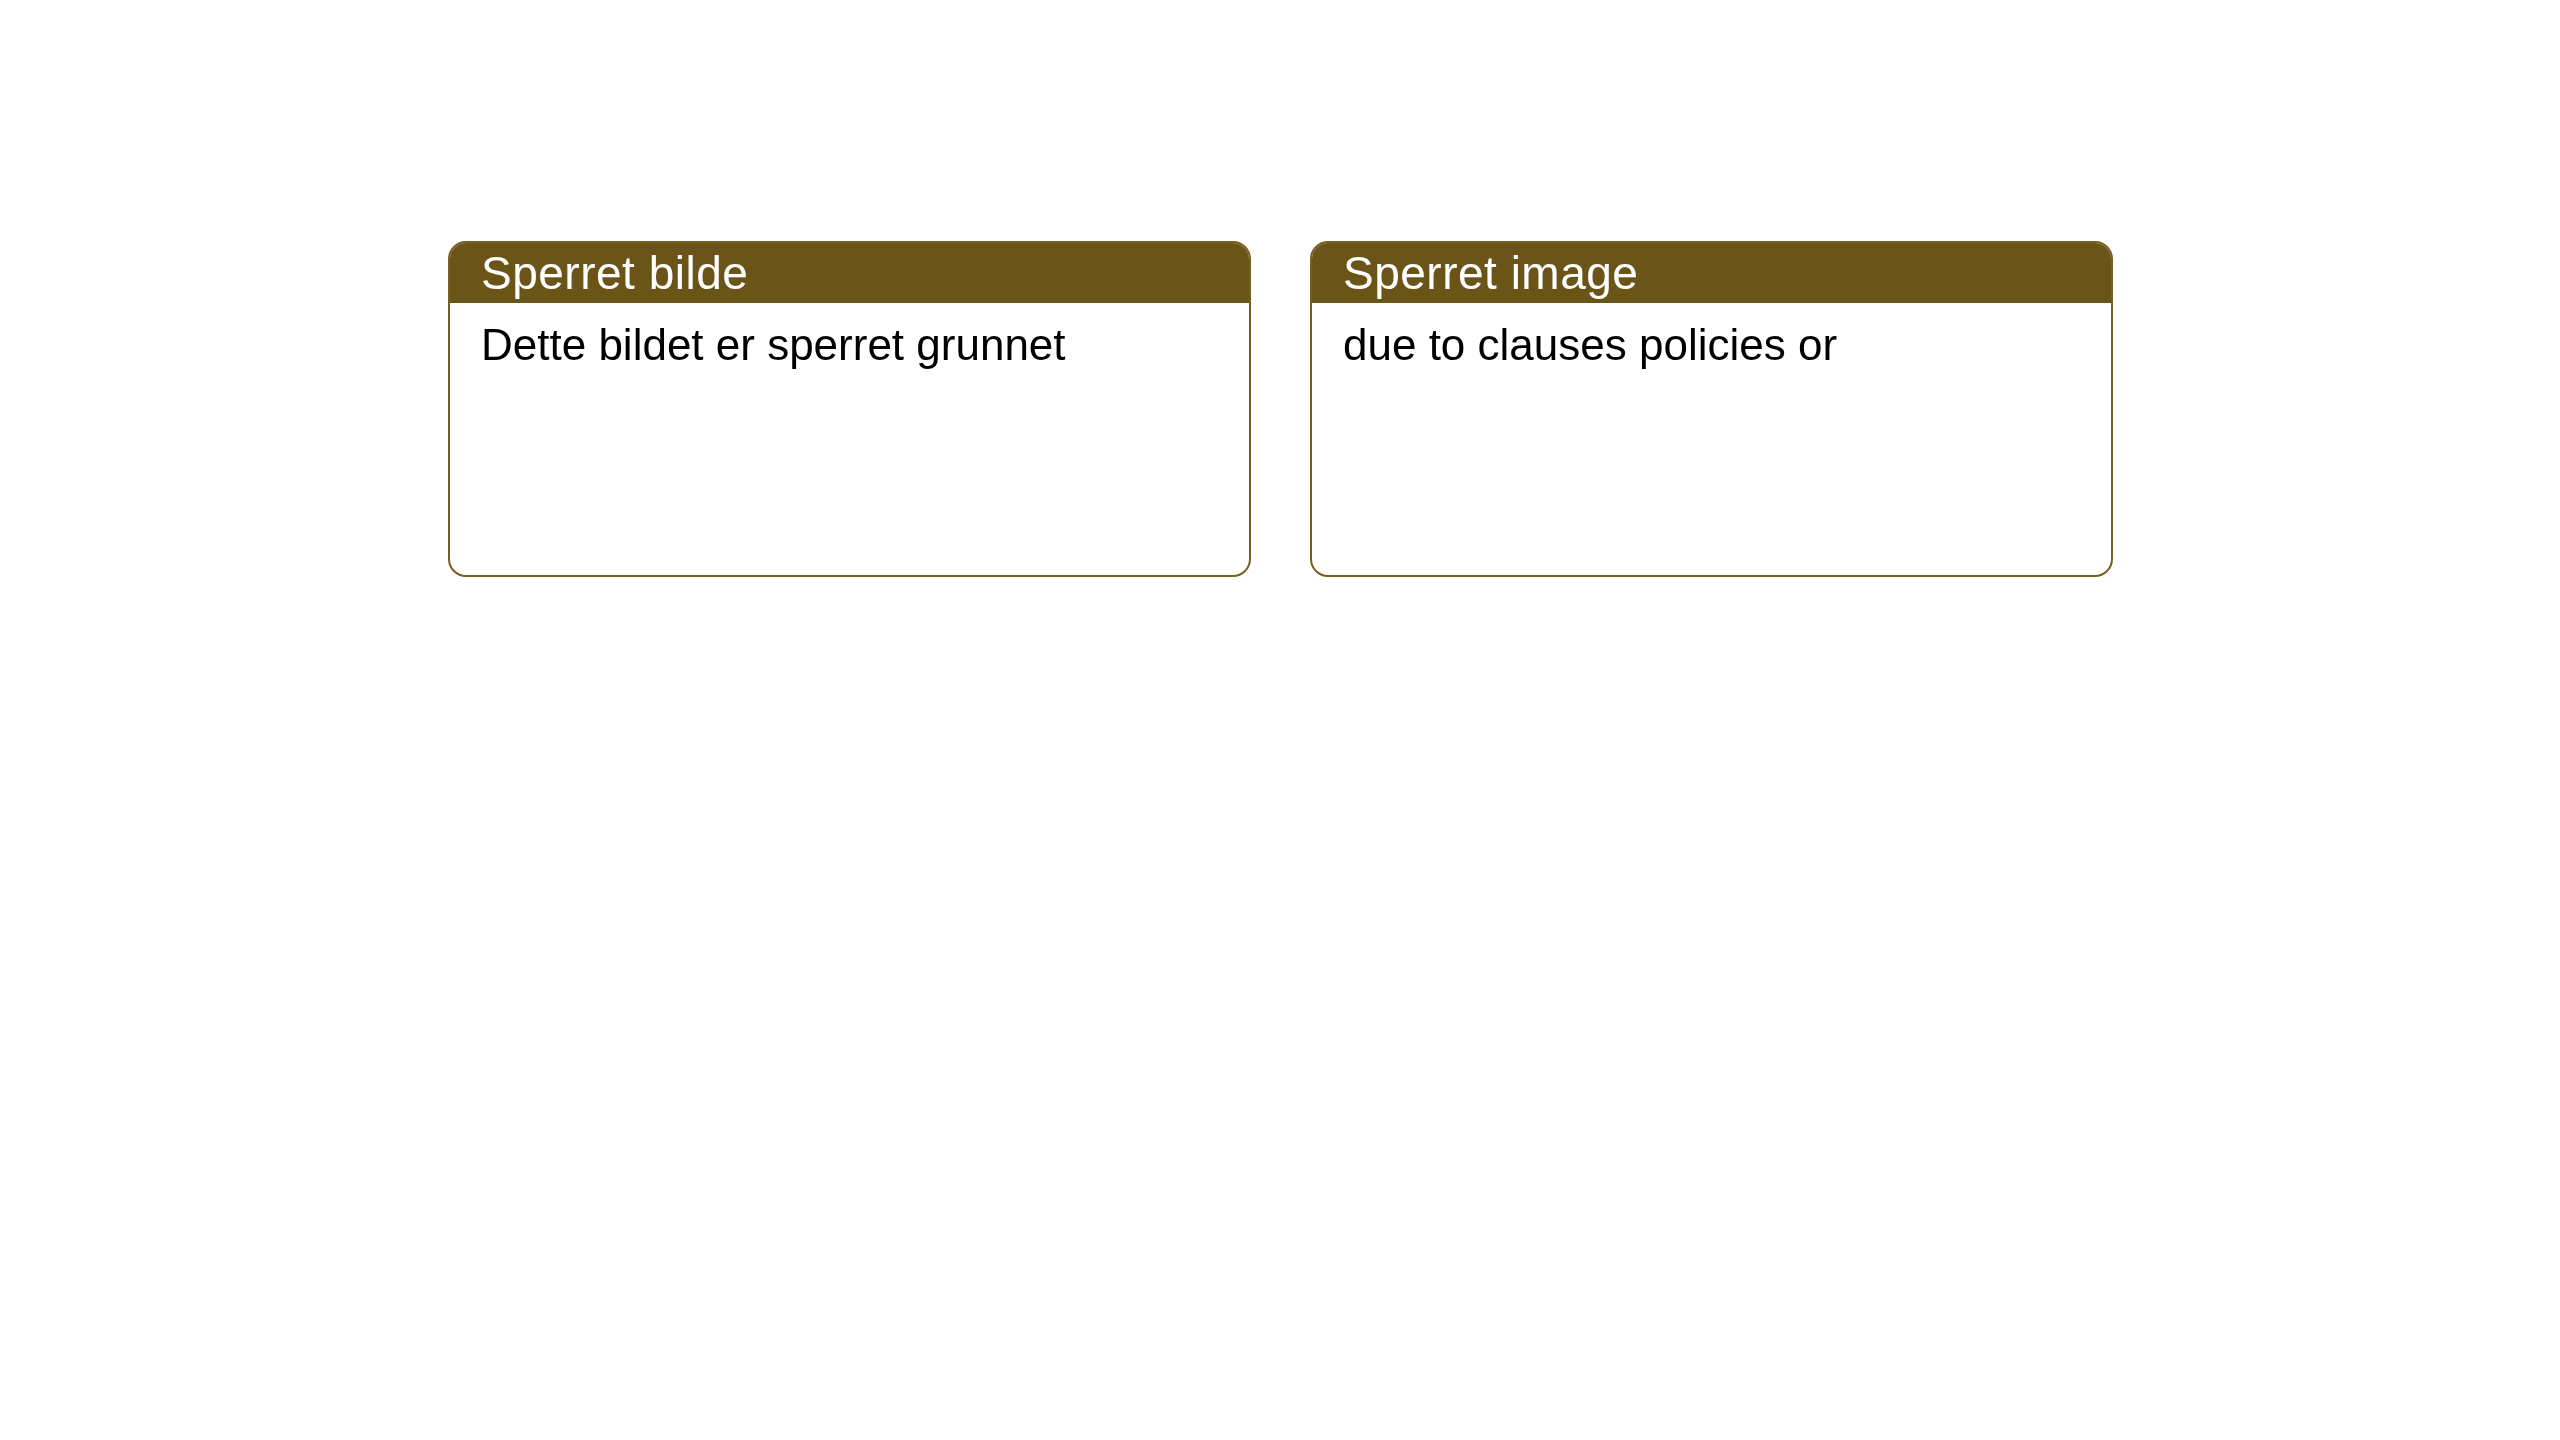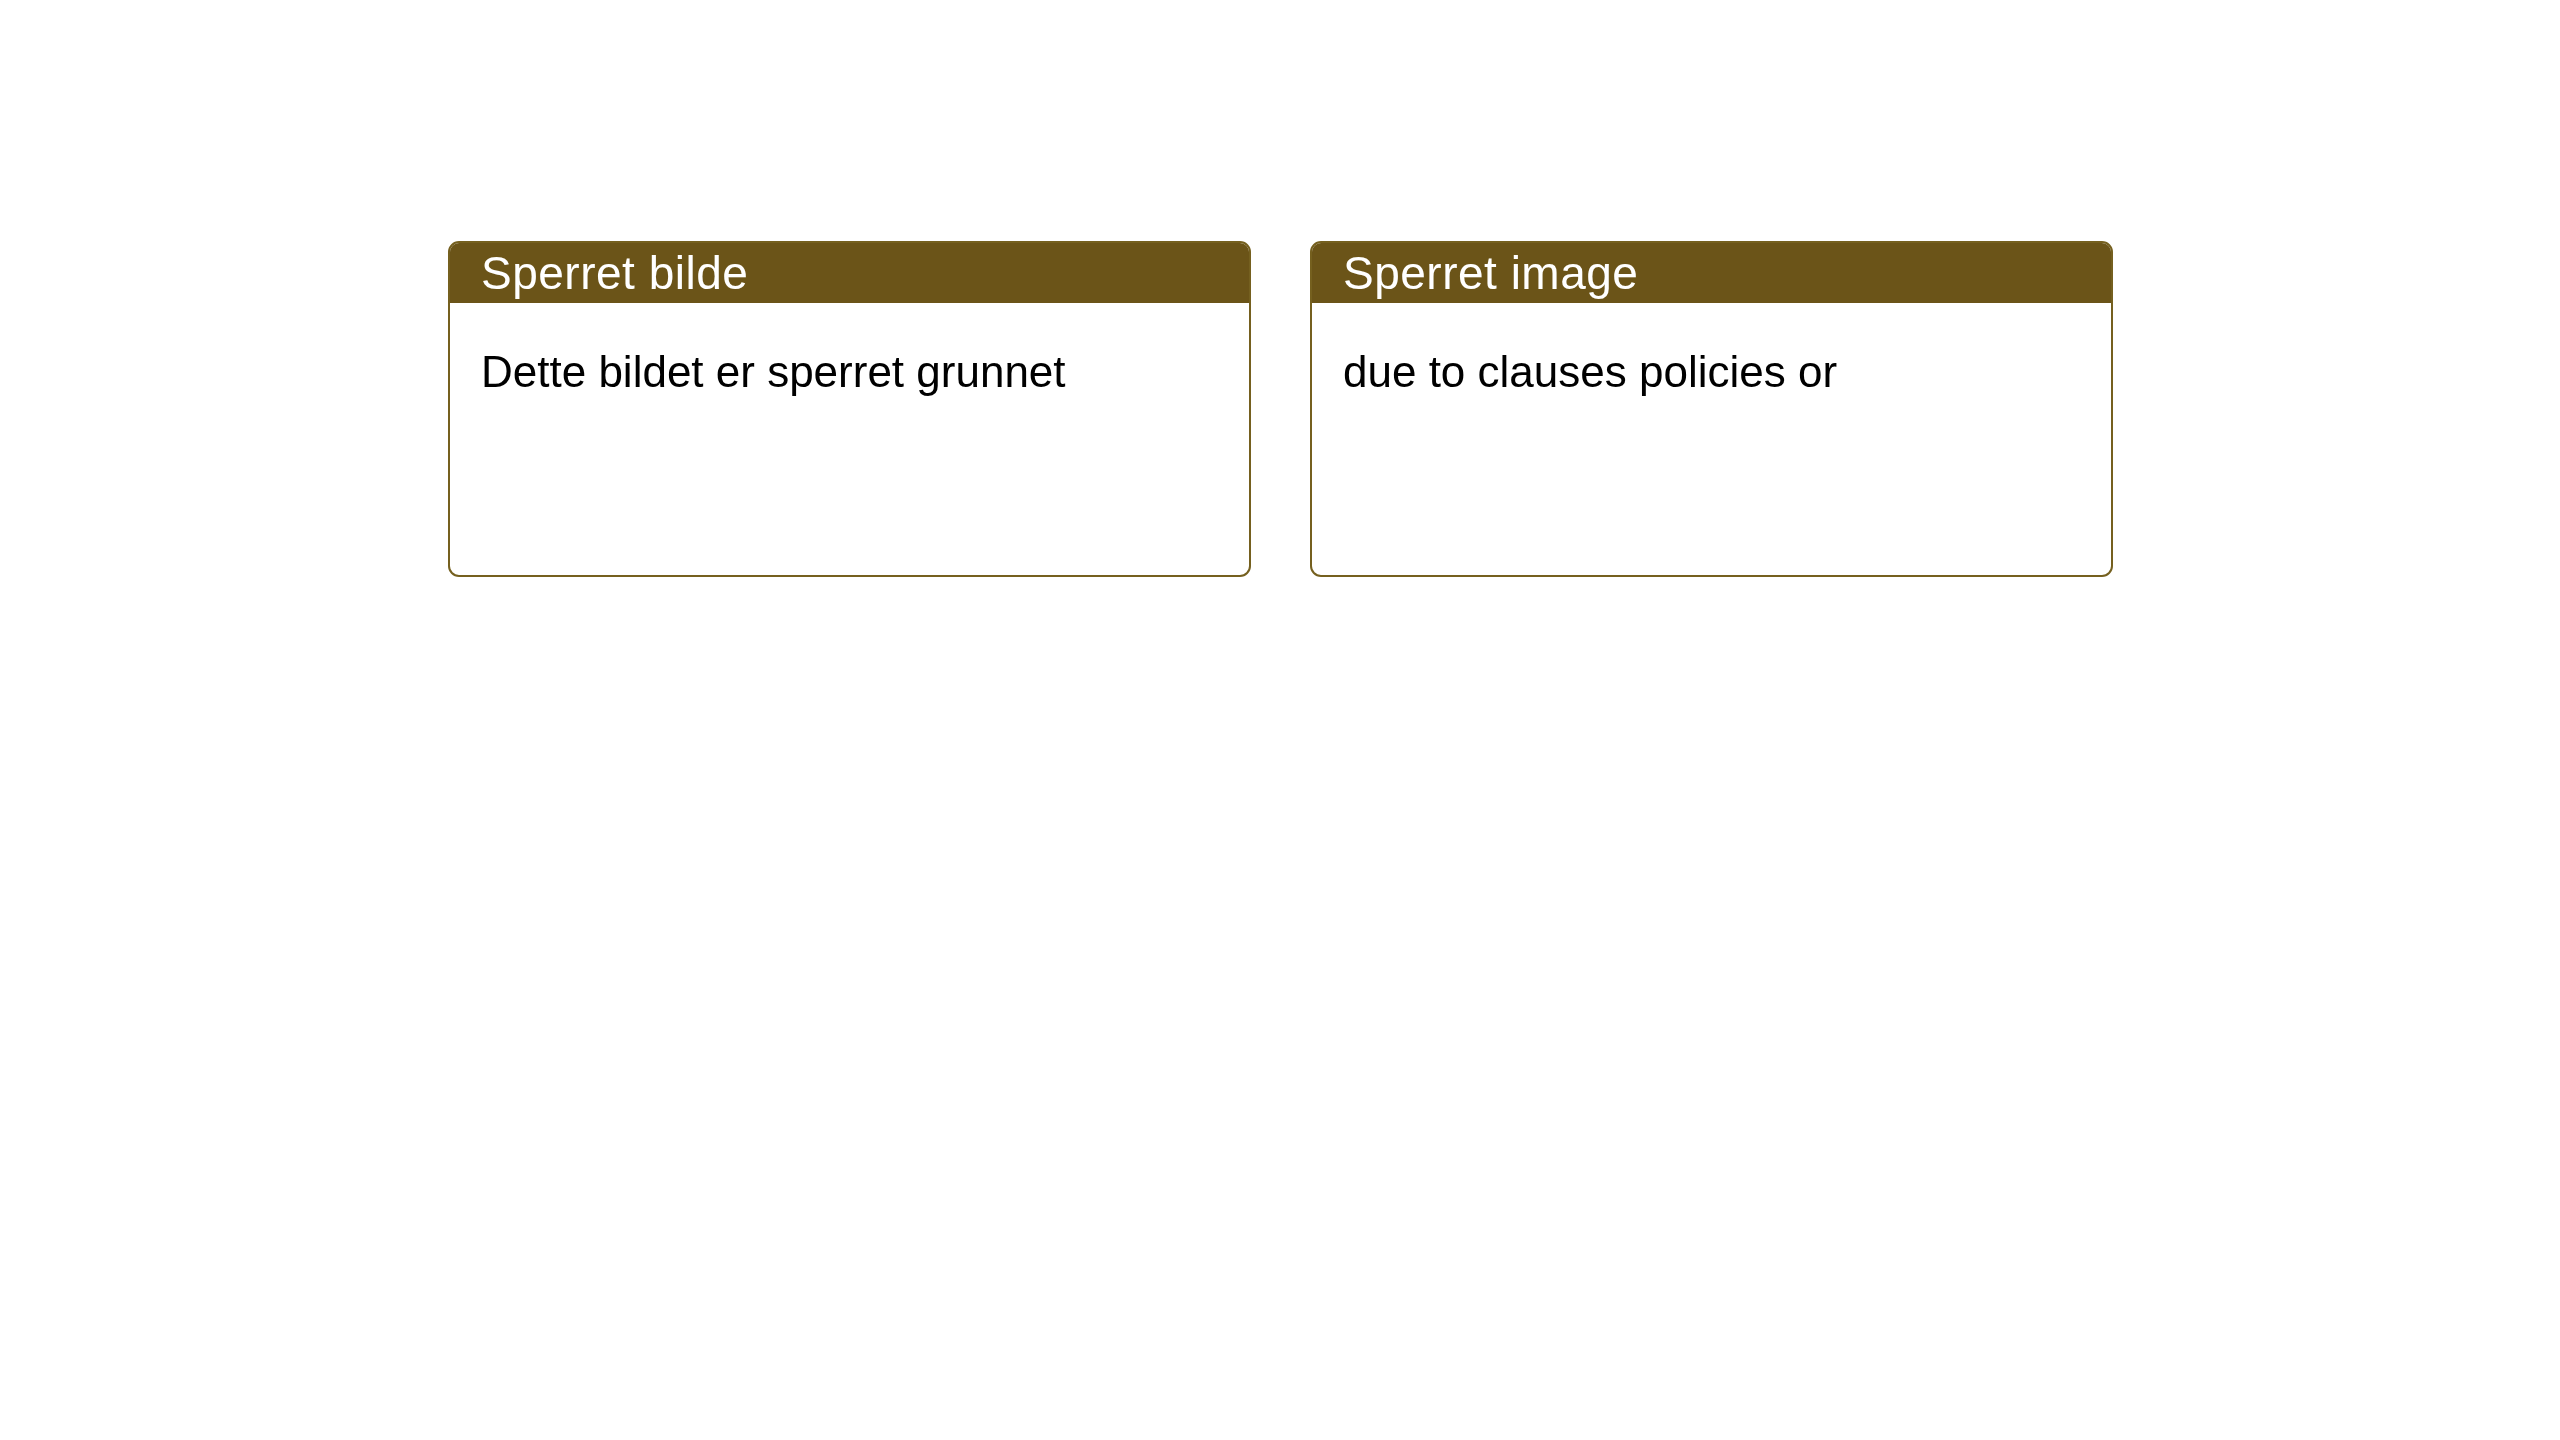--- a/index.html
+++ b/index.html
@@ -22,42 +22,42 @@
     height: 1440px;
     background: var(--page-bg);
     overflow: hidden;
   }
   .notice-card {
     position: absolute;
     top: 241px;
     width: 803px;
     height: 336px;
     border: 2px solid var(--card-border);
-    border-radius: 11px;
+    border-radius: 18px;
     background: #ffffff;
     overflow: hidden;
   }
   .notice-card.card-left  { left: 448px; }
   .notice-card.card-right { left: 1310px; }
   .card-header {
     height: 60px;
     background: var(--header-bg);
     display: flex;
     align-items: center;
     padding-left: 31px;
   }
   .card-title {
     color: var(--header-text);
     font-size: 46px;
     line-height: 1;
     letter-spacing: 0.5px;
     white-space: nowrap;
   }
   .card-body {
-    padding: 45px 31px 0 31px;
+    padding: 18px 31px 0 31px;
     color: var(--body-text);
     font-size: 44px;
     line-height: 48px;
   }
   .card-body-line { display: block; }
 </style>
 </head>
 <body>
 
 <div class="page">

